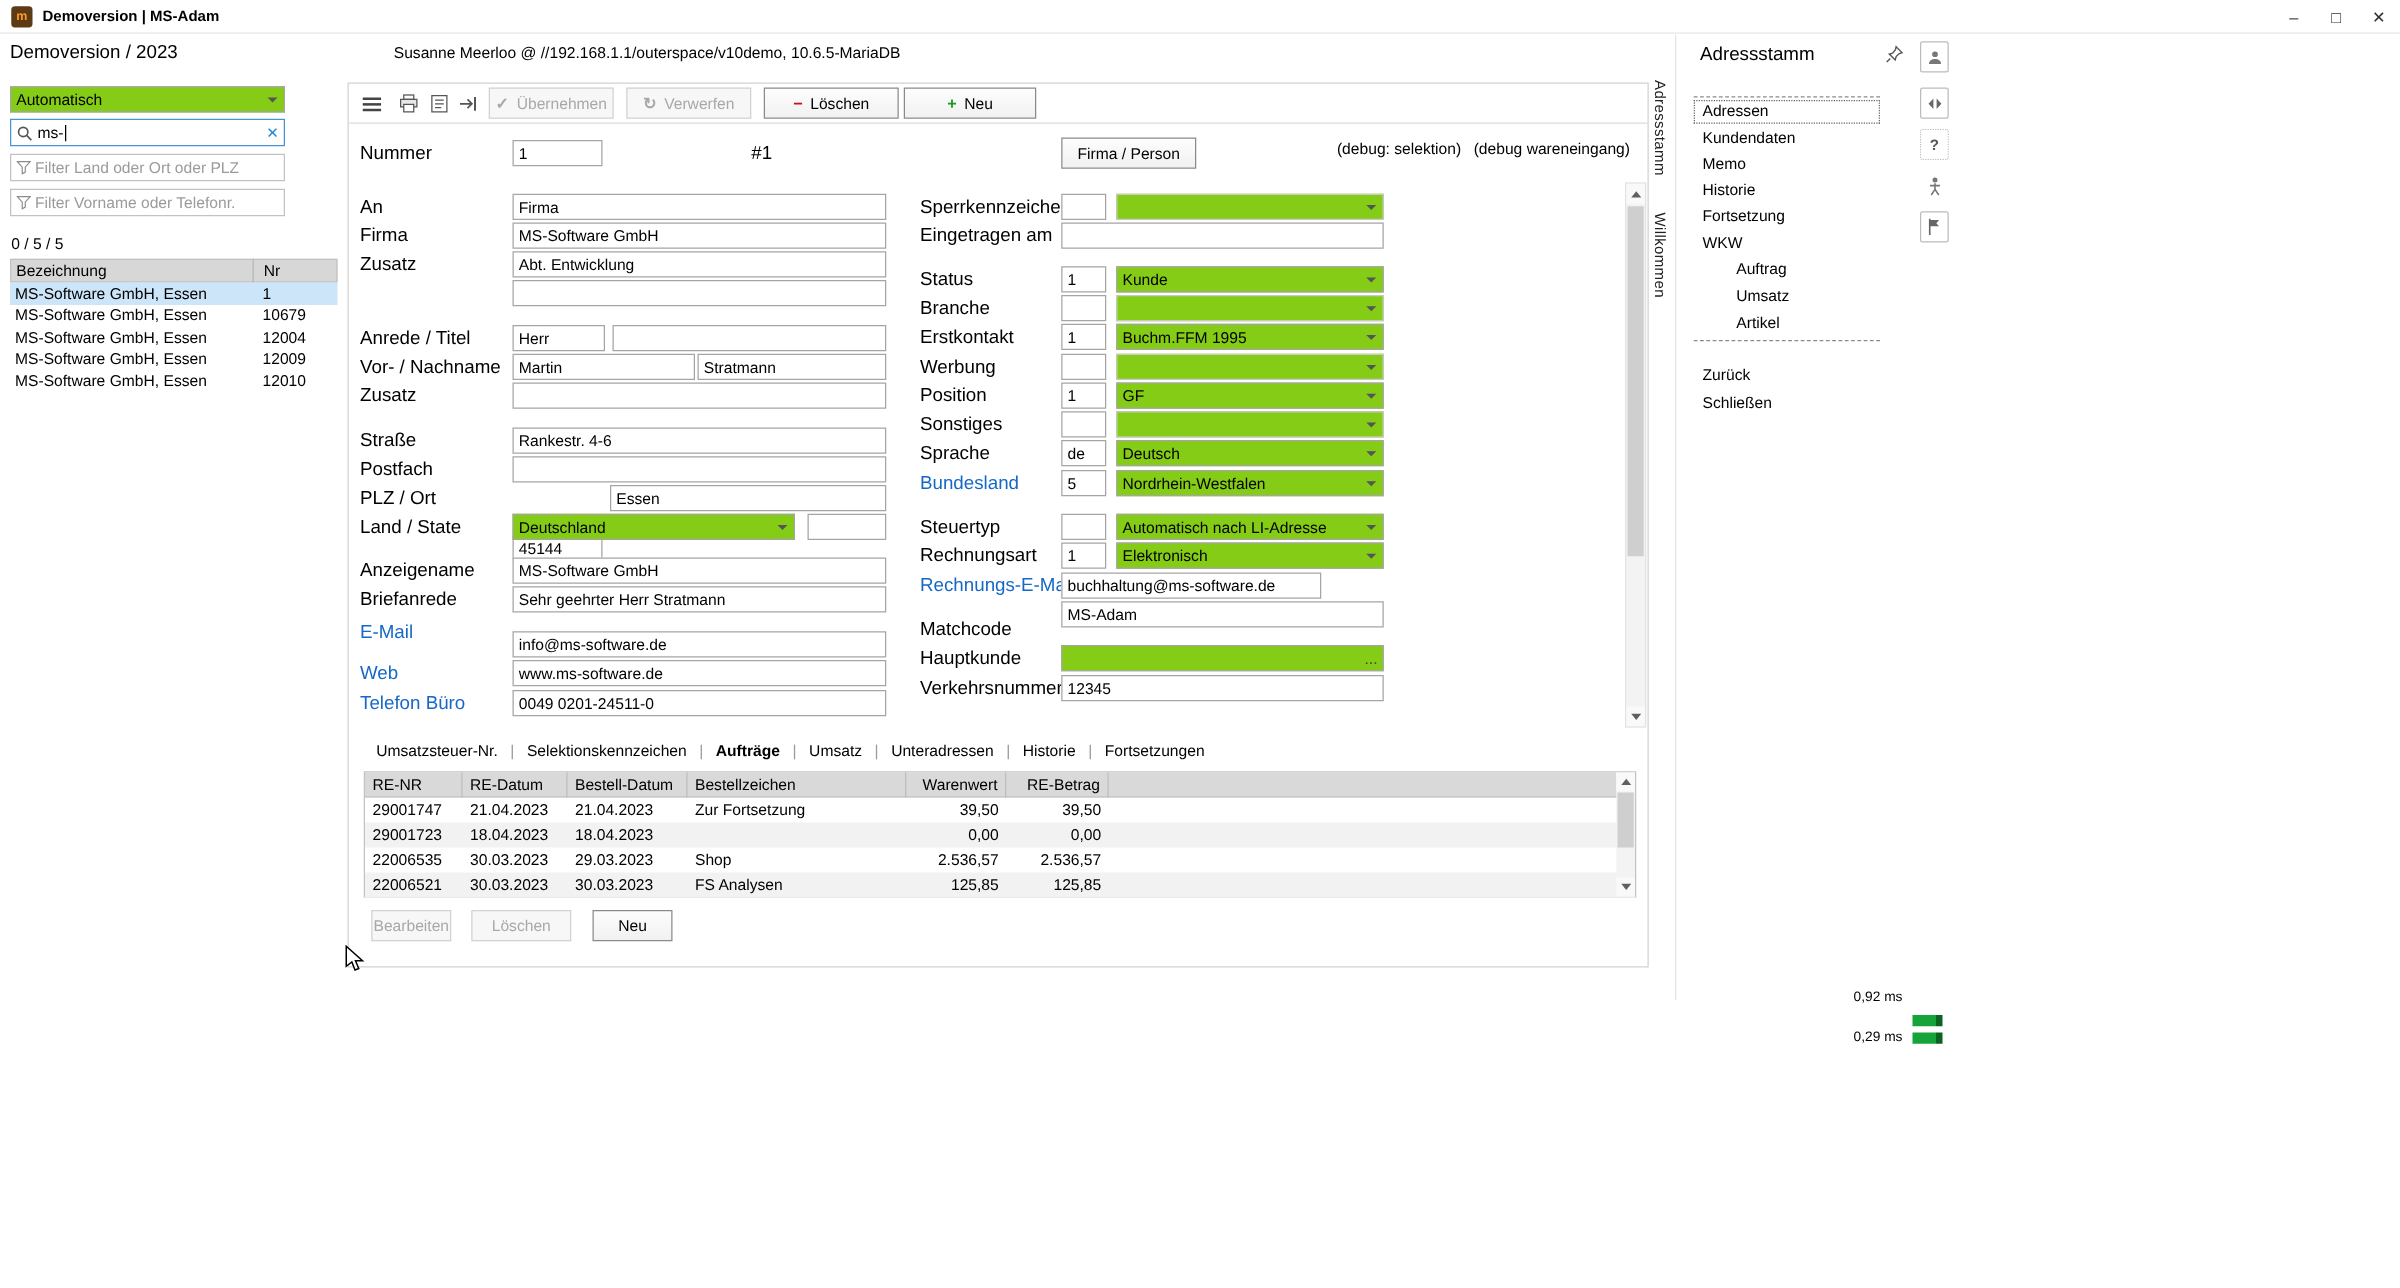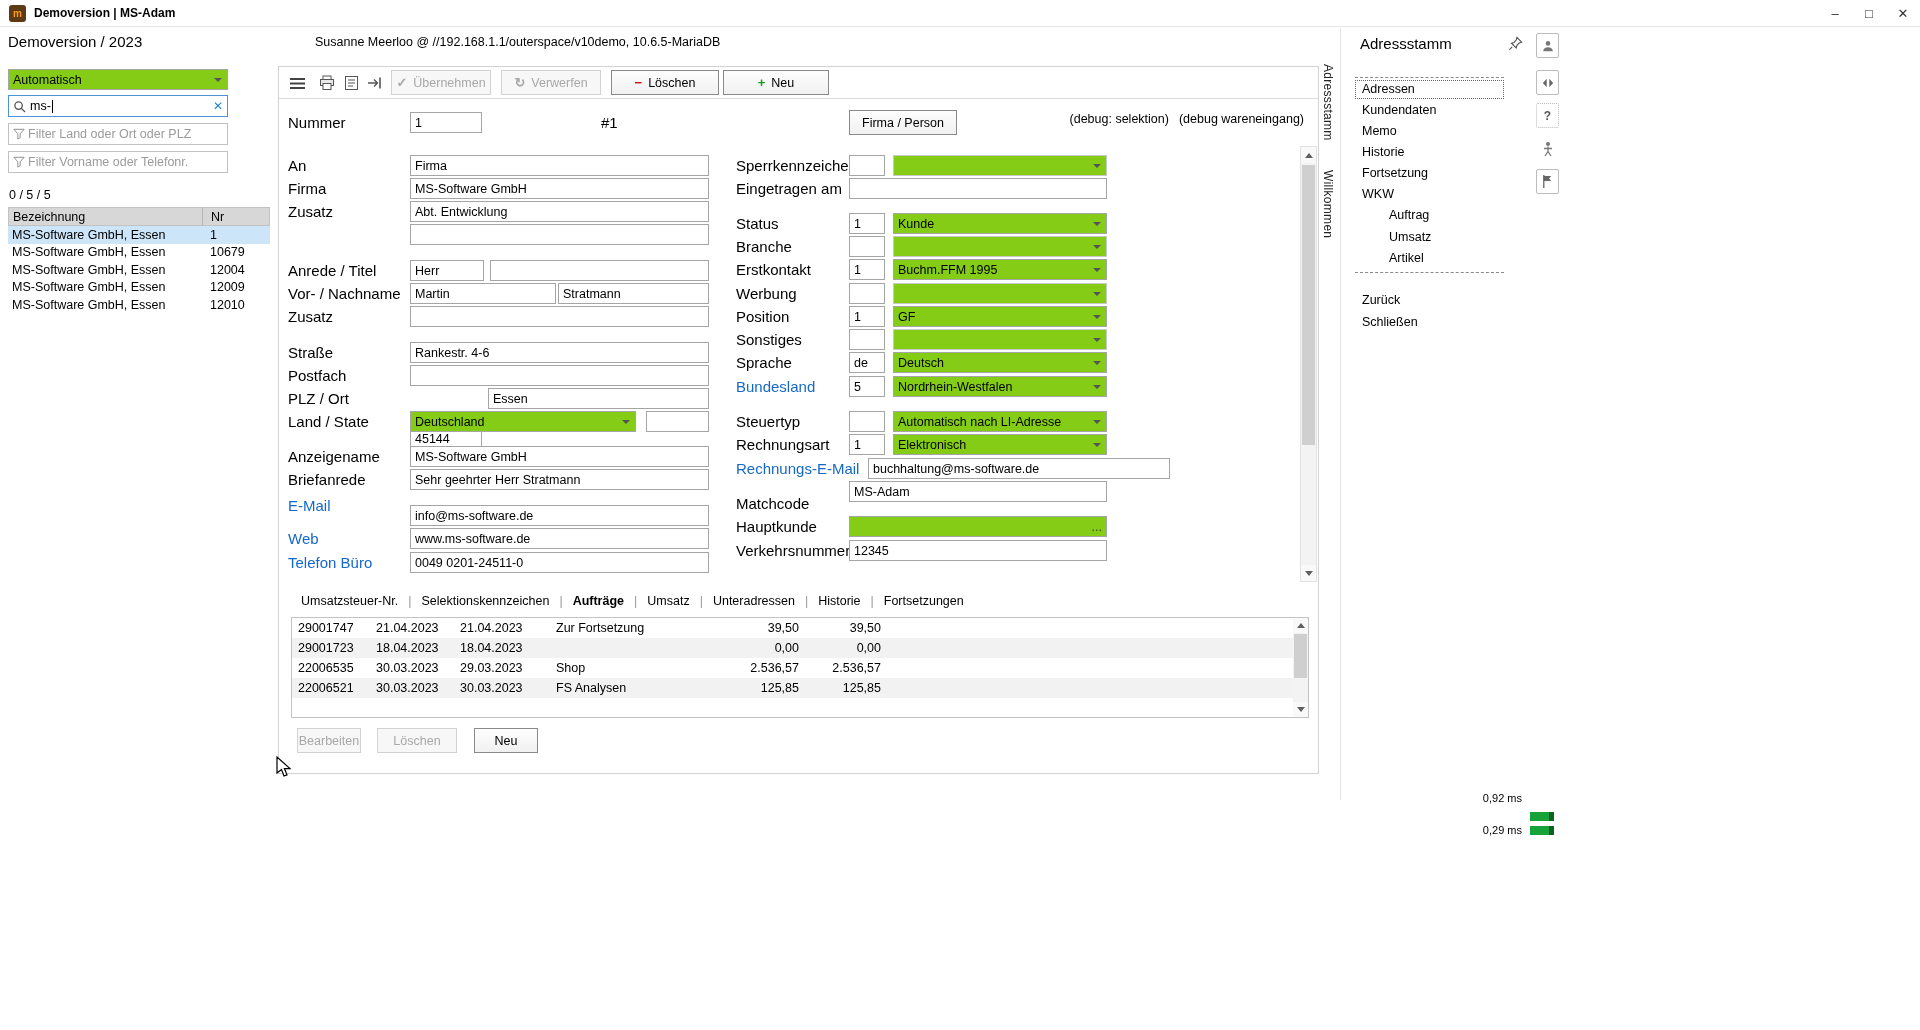--- a/index.html
+++ b/index.html
@@ -317,21 +317,21 @@
   </div>
 
   <div class="fl" style="left:457px;top:367px;">Rechnungsart</div>
   <input class="fi" style="left: 570px; top: 367px; width: 36px;" value="1">
   <div class="fid" style="left:614px;top:367px;width:214px;">
     <span>Elektronisch</span>
     <span class="chev"></span>
   </div>
 
   <div class="fl link" style="left:457px;top:391px;">Rechnungs-E-Mail</div>
-  <input class="fi" style="left: 589px; top: 391px; width: 302px;" value="buchhaltung@ms-software.de">
+  <input class="fi" style="left: 570px; top: 391px; width: 208px;" value="buchhaltung@ms-software.de">
 
   <div class="fl" style="left:457px;top:426px;">Matchcode</div>
   <input class="fi" style="left: 570px; top: 414px; width: 258px;" value="MS-Adam">
 
   <div class="fl" style="left:457px;top:449px;">Hauptkunde</div>
   <div class="fid noarrow" style="left:570px;top:449px;width:258px;">
     <span style="flex:1"></span>
     <span style="color:#444;">...</span>
   </div>
 
@@ -358,20 +358,29 @@
     <span class="tabitem">Umsatz</span>
     <span class="tabdiv">|</span>
     <span class="tabitem">Unteradressen</span>
     <span class="tabdiv">|</span>
     <span class="tabitem">Historie</span>
     <span class="tabdiv">|</span>
     <span class="tabitem">Fortsetzungen</span>
   </div>
 
   <div class="abs" style="left:12px;top:550px;width:1018px;height:101px;border:1px solid #c3c3c3;background:#fff;">
+    <div class="ohead">
+      <span class="oh" style="width:78px;">RE-NR</span>
+      <span class="oh" style="width:84px;">RE-Datum</span>
+      <span class="oh" style="width:96px;">Bestell-Datum</span>
+      <span class="oh" style="width:175px;">Bestellzeichen</span>
+      <span class="oh num" style="width:80px;">Warenwert</span>
+      <span class="oh num" style="width:82px;">RE-Betrag</span>
+      <span class="oh" style="flex:1;border-right:none;"></span>
+    </div>
     <div class="orow">
       <span class="oc" style="width:78px;">29001747</span>
       <span class="oc" style="width:84px;">21.04.2023</span>
       <span class="oc" style="width:96px;">21.04.2023</span>
       <span class="oc" style="width:175px;">Zur Fortsetzung</span>
       <span class="oc num" style="width:80px;">39,50</span>
       <span class="oc num" style="width:82px;">39,50</span>
     </div>
     <div class="orow alt">
       <span class="oc" style="width:78px;">29001723</span>

